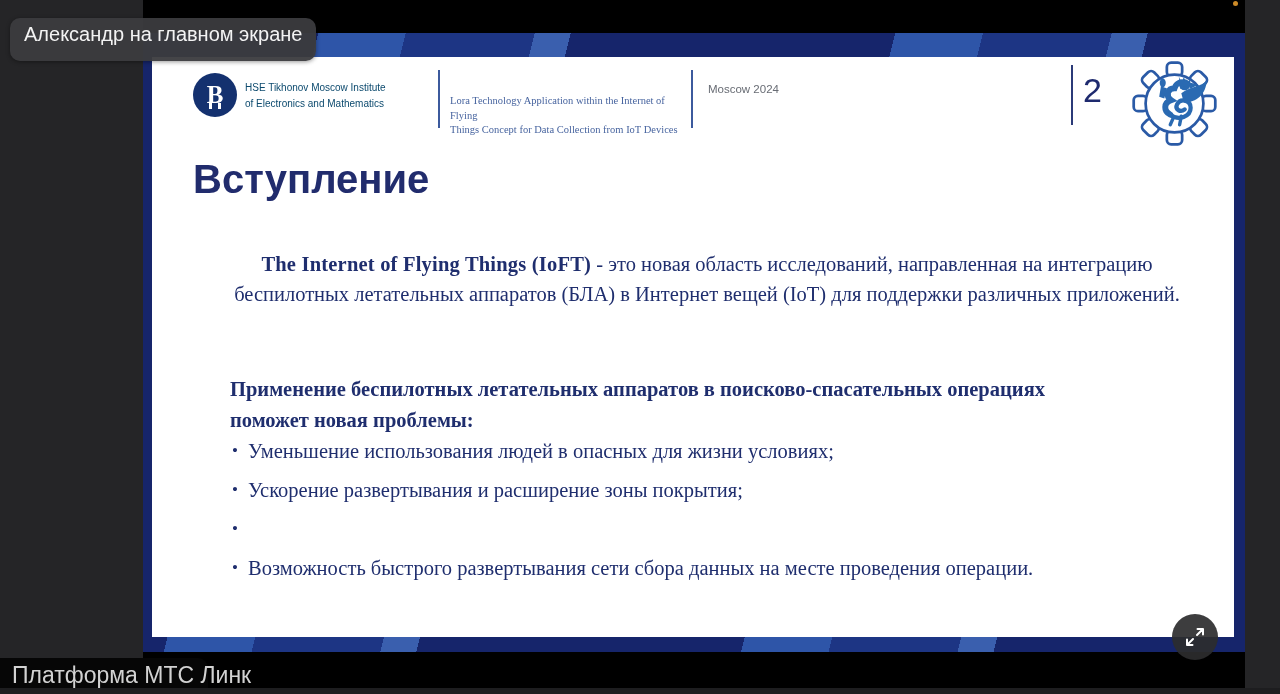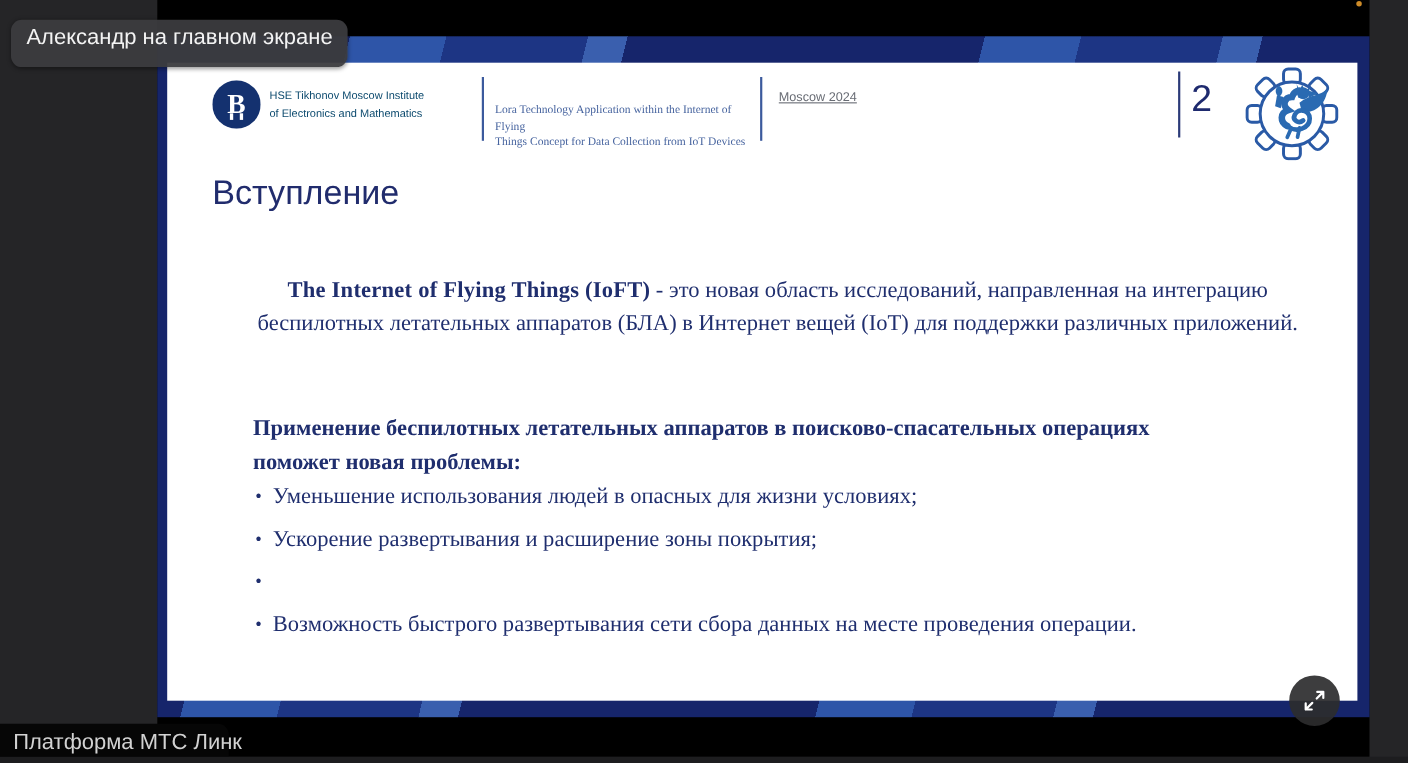--- a/index.html
+++ b/index.html
@@ -35,30 +35,30 @@
   }
   .vdiv{position:absolute;width:2px;background:#3c5a9d;}
   .vdiv1{left:286px;top:13px;height:58px;}
   .vdiv2{left:539px;top:13px;height:58px;}
   .vdiv3{left:919px;top:8px;height:60px;background:#2b3a78;}
   .paper-title{
     position:absolute;left:298px;top:37px;width:236px;
     font-family:"Liberation Serif",serif;
     font-size:10.5px;line-height:14.5px;color:#47649f;
   }
-  .venue{position:absolute;left:556px;top:26px;font-size:11.5px;color:#686c74;text-decoration:underline;}
+  .venue{position:absolute;left:556px;top:26px;font-size:11.5px;color:#686c74;}
   .page-num{
     position:absolute;left:931px;top:14px;
     font-size:34px;color:#1e2a6e;
   }
   .gear-logo{position:absolute;left:980px;top:4px;width:85px;height:85px;}
   
   .slide-title{
     position:absolute;left:41px;top:100px;
-    font-size:31px;font-weight:normal;color:#212c6d;
+    font-size:40px;font-weight:bold;color:#212c6d;
   }
   .serif{font-family:"Liberation Serif",serif;color:#1f2e6e;}
   .intro-par{
     position:absolute;left:70px;top:192px;width:970px;
     text-align:center;font-size:20.5px;line-height:30px;
   }
   .intro-par b{letter-spacing:0.2px;}
   .problem-par{
     position:absolute;left:78px;top:317px;width:830px;
     font-weight:bold;font-size:20.5px;line-height:31px;
@@ -74,21 +74,21 @@
   .speaker-badge{
     position:absolute;left:10px;top:18px;height:43px;
     background:rgba(59,59,62,0.95);border-radius:10px;
     color:#f3f3f3;font-size:20px;line-height:33px;
     padding:0 14px;white-space:nowrap;
     box-shadow:0 1px 4px rgba(0,0,0,0.4);
   }
   .platform-badge{
     position:absolute;left:0;top:658px;width:196px;height:36px;
     background:#060606;border-radius:0 10px 0 0;
-    color:#d2d2d2;font-size:20px;line-height:34px;padding-left:12px;
+    color:#d2d2d2;font-size:23px;line-height:34px;padding-left:12px;
     white-space:nowrap;
   }
   .bottom-strip{
     position:absolute;left:0;top:688px;width:1280px;height:6px;
     background:#1d1d1f;
   }
   .record-dot{
     position:absolute;left:1233px;top:1px;width:5px;height:5px;
     border-radius:50%;background:#cd8b28;
   }

